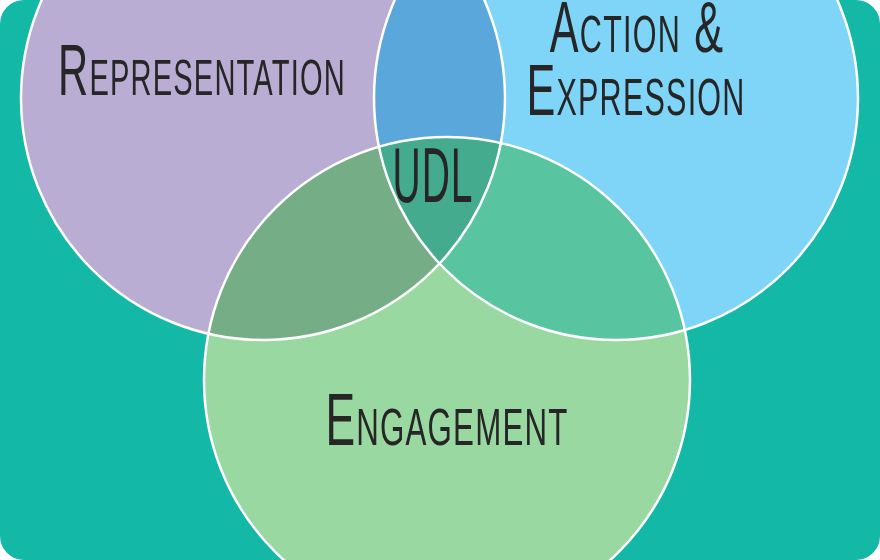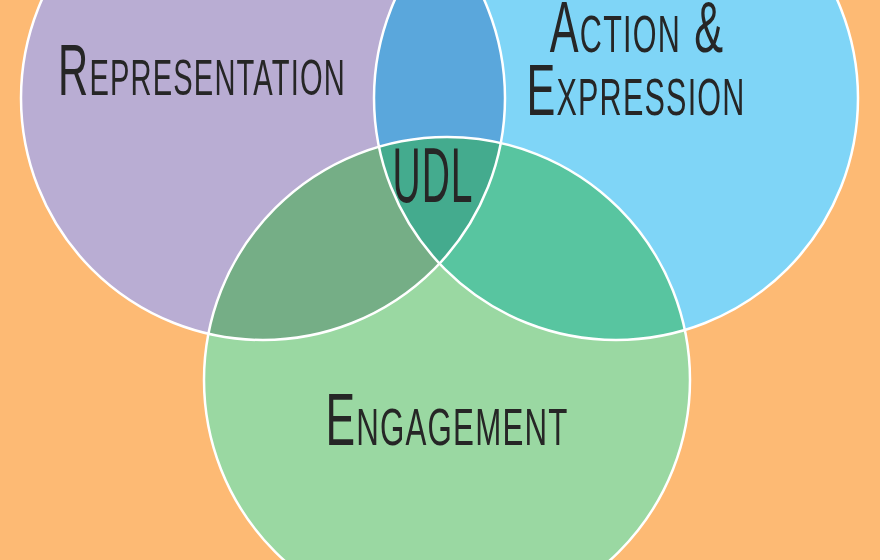--- a/index.html
+++ b/index.html
@@ -4,23 +4,24 @@
 <style>
   html, body {
     margin: 0;
     padding: 0;
     background: #ffffff;
   }
   .canvas {
     position: relative;
     width: 880px;
     height: 560px;
-    background: #fdba74;
+    background: #14b8a6;
     overflow: hidden;
     font-family: "Liberation Sans", sans-serif;
+    border-radius: 24px;
   }
   svg { display: block; }
   .venn-label {
     font-family: "Liberation Sans", "DejaVu Sans", sans-serif;
     font-variant: small-caps;
     font-weight: 500;
     letter-spacing: 2px;
   }
   .venn-label-caps {
     font-family: "Liberation Sans", "DejaVu Sans", sans-serif;

